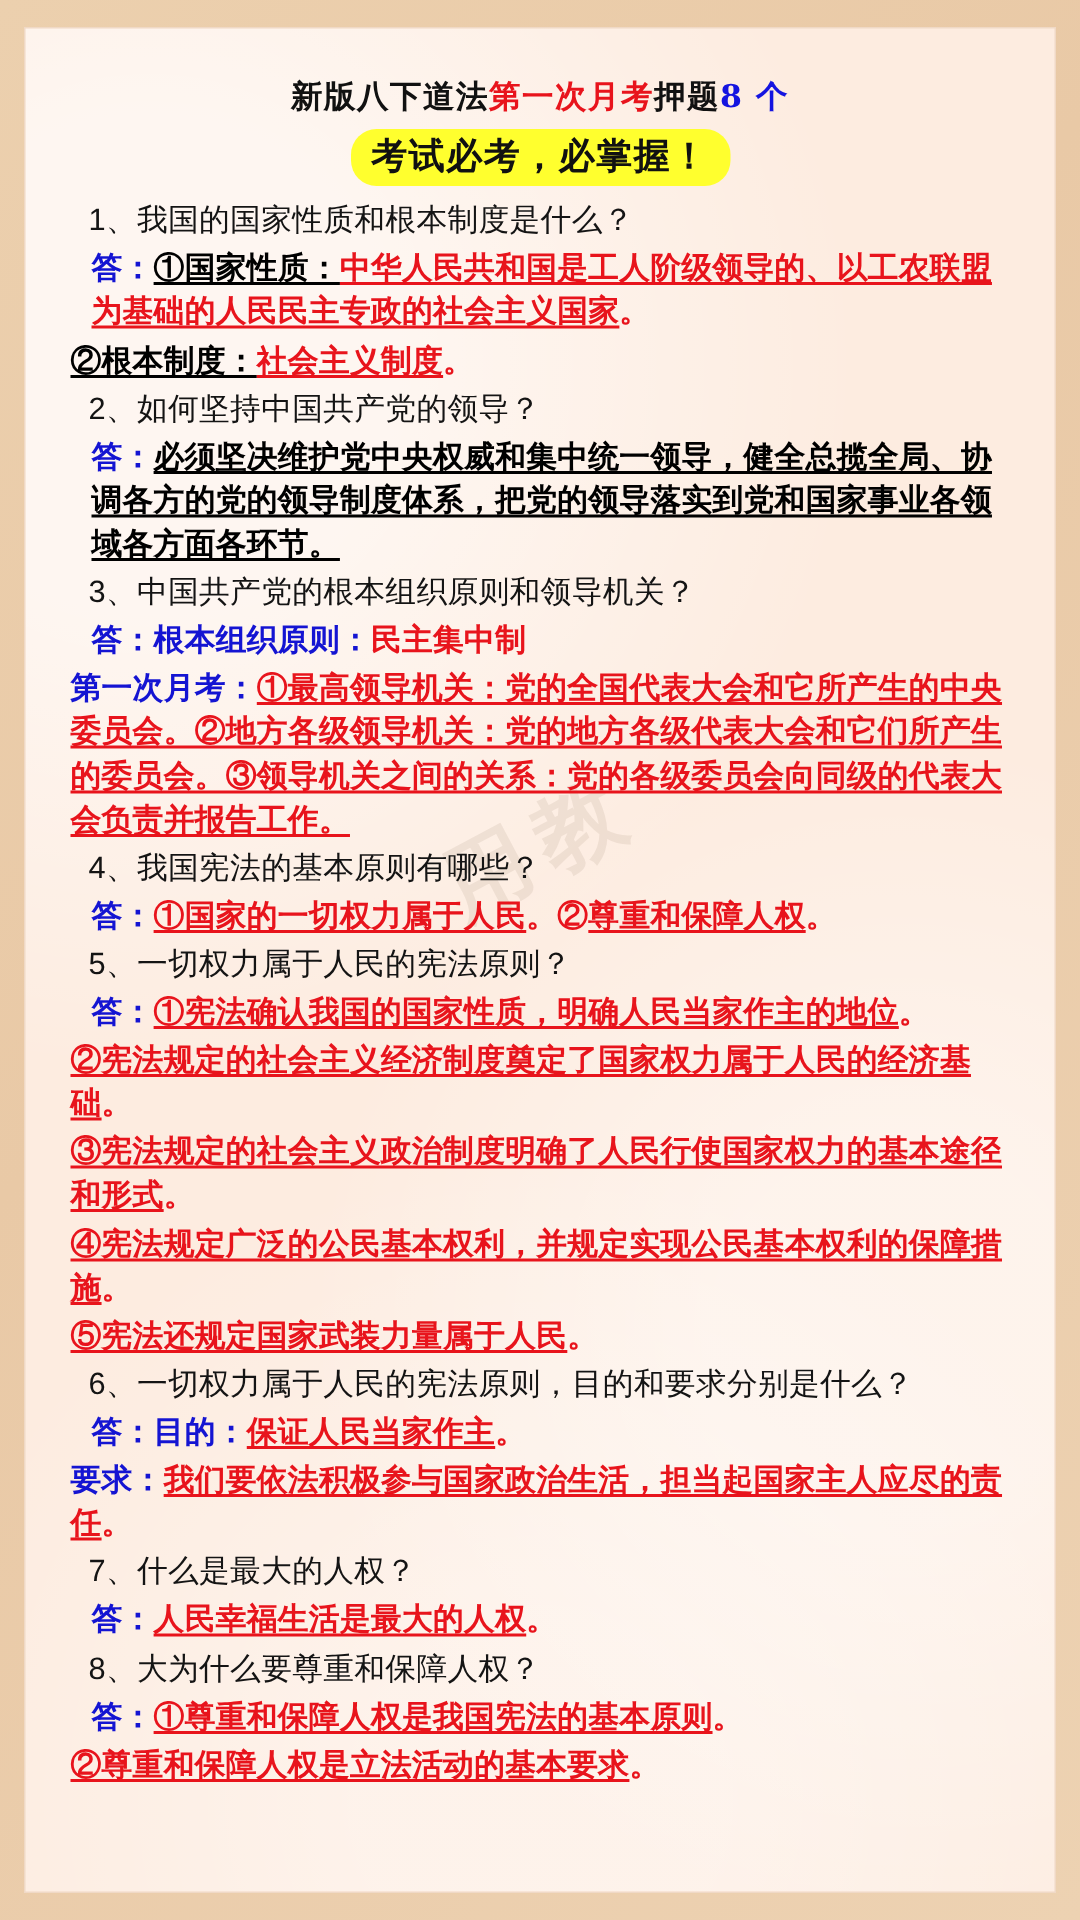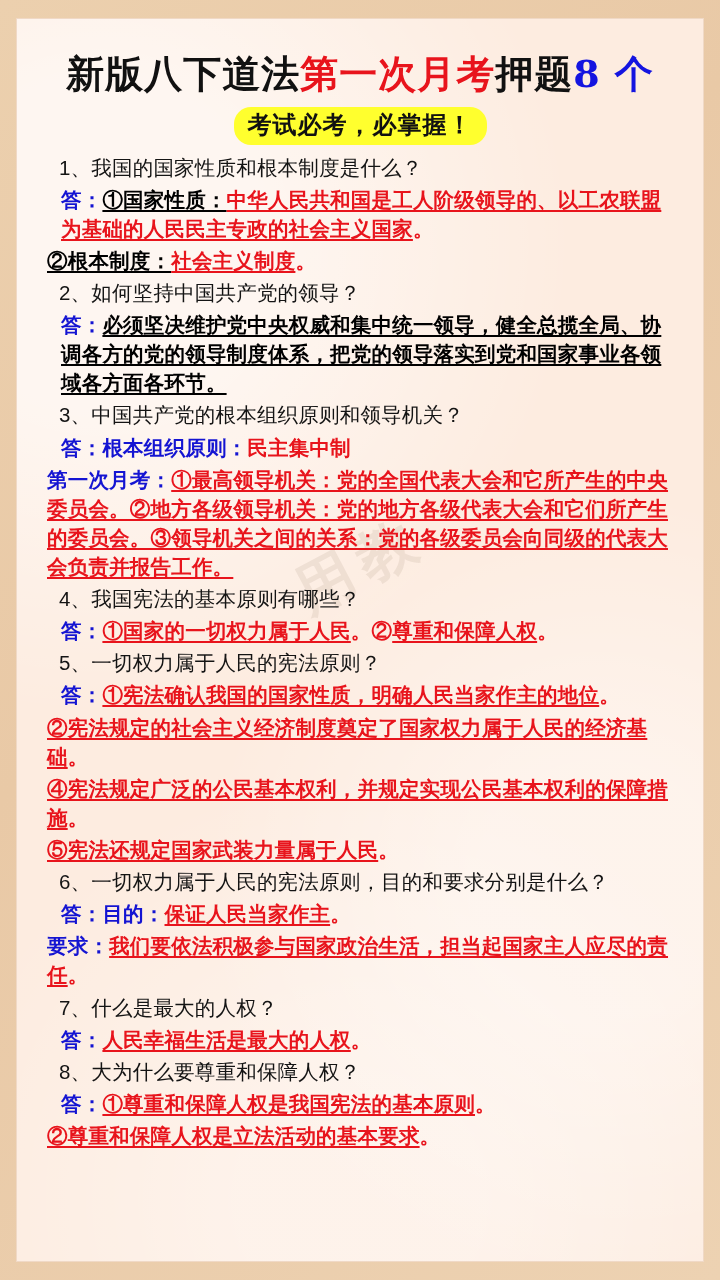--- a/index.html
+++ b/index.html
@@ -55,21 +55,21 @@
     font-family: "DejaVu Serif", serif;
   }
   .content {
     position: relative;
     z-index: 2;
   }
 
   
   .title {
     text-align: center;
-    font-size: 38px;
+    font-size: 21px;
     font-weight: bold;
     font-family: "DejaVu Serif", "Liberation Serif", serif;
     letter-spacing: 1px;
     margin: 6px 0 2px 0;
     line-height: 1.2;
     white-space: nowrap;
   }
   .title .t-black { color: #111111; }
   .title .t-red   { color: #e8141c; }
   .title .t-blue  { color: #1414e0; }
@@ -158,20 +158,21 @@
         <div class="line q"><span>3、</span><span>中国共产党的根本组织原则和领导机关？</span></div>
         <div class="line a"><span class="lbl-blue">答：</span><span class="lbl-blue">根本组织原则：</span><span class="plain-red">民主集中制</span></div>
         <div class="line a flush"><span class="lbl-blue">第一次月考：</span><span class="red-u">①最高领导机关：党的全国代表大会和它所产生的中央委员会。②地方各级领导机关：党的地方各级代表大会和它们所产生的委员会。③领导机关之间的关系：党的各级委员会向同级的代表大会负责并报告工作。</span></div>
 
         <div class="line q"><span>4、</span><span>我国宪法的基本原则有哪些？</span></div>
         <div class="line a"><span class="lbl-blue">答：</span><span class="red-u">①国家的一切权力属于人民</span><span class="plain-red">。②</span><span class="red-u">尊重和保障人权</span><span class="plain-red">。</span></div>
 
         <div class="line q"><span>5、</span><span>一切权力属于人民的宪法原则？</span></div>
         <div class="line a"><span class="lbl-blue">答：</span><span class="red-u">①宪法确认我国的国家性质，明确人民当家作主的地位</span><span class="plain-red">。</span></div>
         <div class="line a flush"><span class="red-u">②宪法规定的社会主义经济制度奠定了国家权力属于人民的经济基础</span><span class="plain-red">。</span></div>
+        <div class="line a flush"><span class="red-u">③宪法规定的社会主义政治制度明确了人民行使国家权力的基本途径和形式</span><span class="plain-red">。</span></div>
         <div class="line a flush"><span class="red-u">④宪法规定广泛的公民基本权利，并规定实现公民基本权利的保障措施</span><span class="plain-red">。</span></div>
         <div class="line a flush"><span class="red-u">⑤宪法还规定国家武装力量属于人民</span><span class="plain-red">。</span></div>
 
         <div class="line q"><span>6、</span><span>一切权力属于人民的宪法原则，目的和要求分别是什么？</span></div>
         <div class="line a"><span class="lbl-blue">答：</span><span class="lbl-blue">目的：</span><span class="red-u">保证人民当家作主</span><span class="plain-red">。</span></div>
         <div class="line a flush"><span class="lbl-blue">要求：</span><span class="red-u">我们要依法积极参与国家政治生活，担当起国家主人应尽的责任</span><span class="plain-red">。</span></div>
 
         <div class="line q"><span>7、</span><span>什么是最大的人权？</span></div>
         <div class="line a"><span class="lbl-blue">答：</span><span class="red-u">人民幸福生活是最大的人权</span><span class="plain-red">。</span></div>
 

